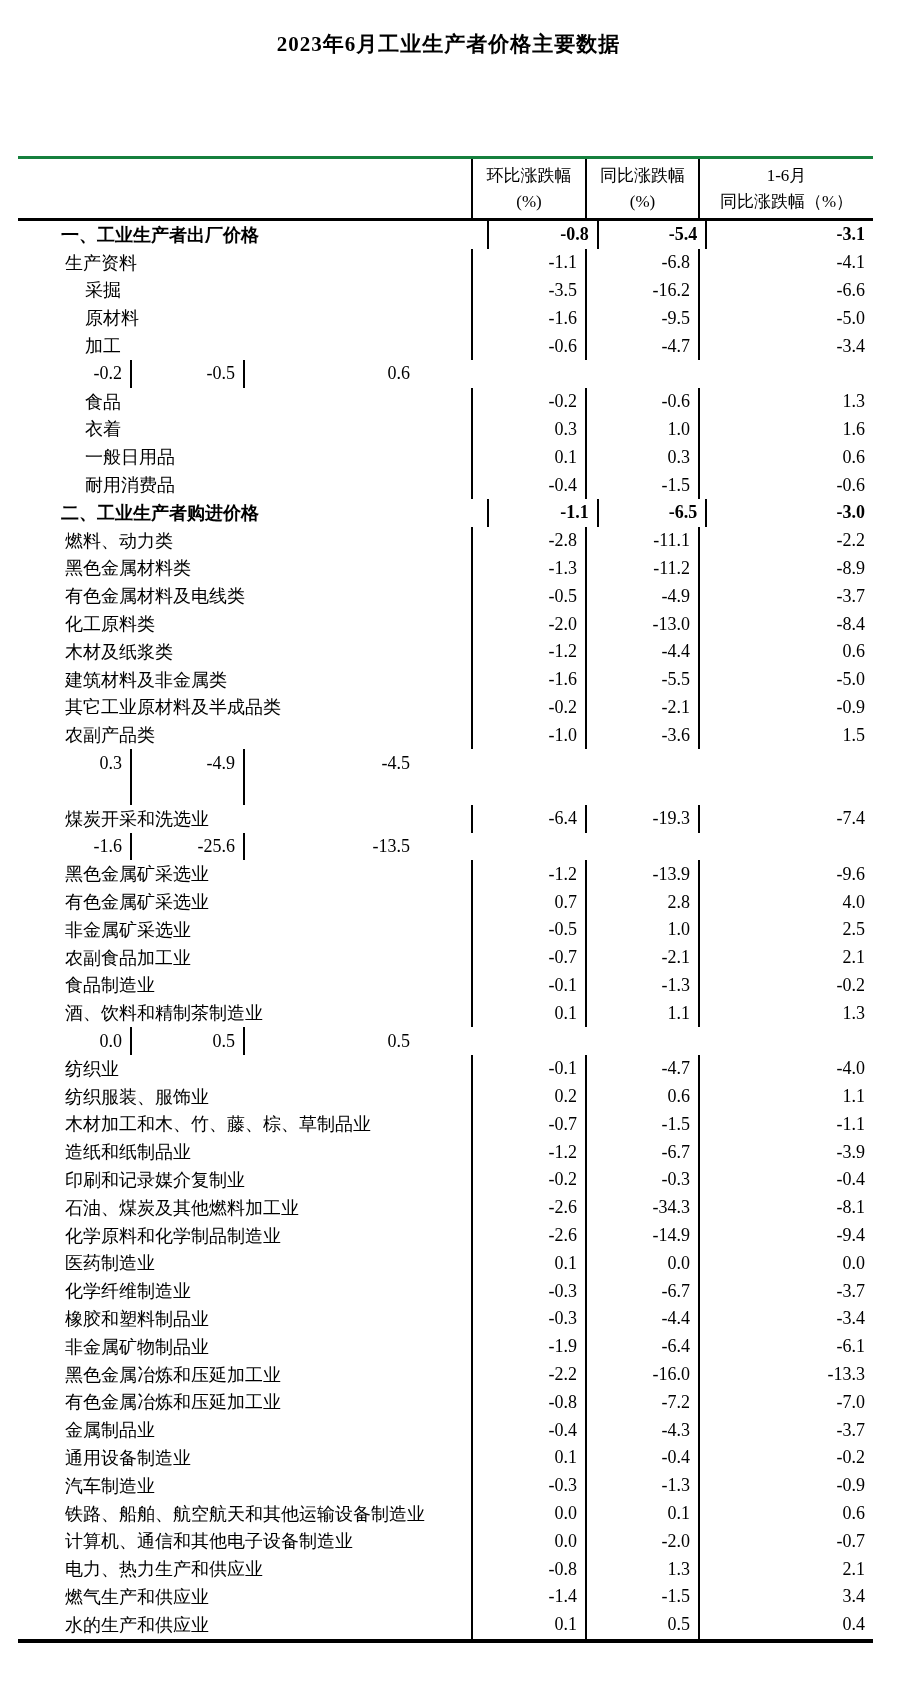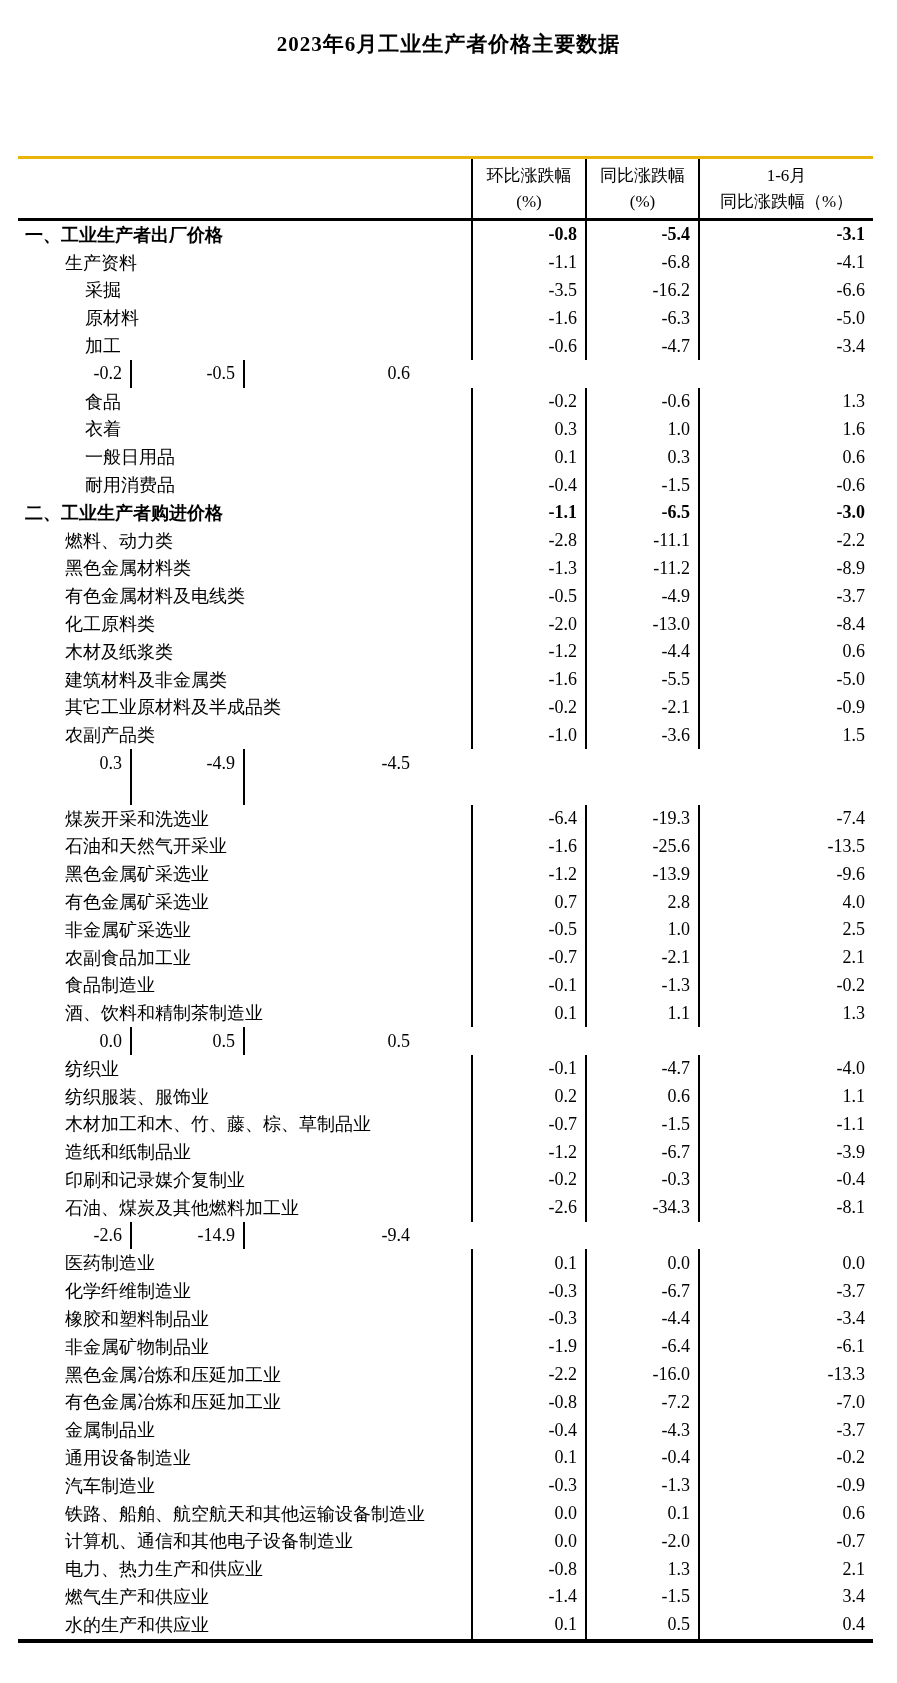--- a/index.html
+++ b/index.html
@@ -9,21 +9,21 @@
     color:#000000;
   }
   .page{position:relative;width:897px;height:1683px;background:#ffffff;overflow:hidden;}
   .title{
     position:absolute;top:30px;left:0;width:100%;
     margin:0;text-align:center;
     font-size:21px;font-weight:bold;letter-spacing:1px;
   }
   .table{
     position:absolute;left:18px;top:156px;width:855px;
-    border-top:3px solid #eab308;border-bottom:4px solid #000;
+    border-top:3px solid #15803d;border-bottom:4px solid #000;
     box-sizing:border-box;
   }
   .thead{display:flex;height:59px;border-bottom:3px solid #000;}
   .thead .cell{
     font-size:17px;line-height:26px;
     display:flex;flex-direction:column;justify-content:center;align-items:center;
     text-align:center;
   }
   .tbody{}
   .row{display:flex;height:27.8px;}
@@ -31,21 +31,21 @@
   .label-col{
     width:455px;border-right:2px solid #000;
     display:flex;align-items:center;
   }
   .col1{width:114px;border-right:2px solid #000;}
   .col2{width:113px;border-right:2px solid #000;}
   .col3{width:173px;}
   .row .cell{font-size:18px;display:flex;align-items:center;}
   .row .num{justify-content:flex-end;padding-right:8px;}
   .row .label-col{padding-left:47px;}
-  .row.indent-0 .label-col{padding-left:7px;}
+  .row.indent-0 .label-col{padding-left:7px;margin-left:36px;}
   .row.indent-2 .label-col{padding-left:67px;}
   .row.bold .cell{font-weight:bold;}
   .thead .label-col{border-right:2px solid #000;}
 </style>
 </head>
 <body>
 
 <div class="page">
   <h1 class="title">2023年6月工业生产者价格主要数据</h1>
 
@@ -83,21 +83,21 @@
   <div class="row indent-2">
     <div class="cell label-col">采掘</div>
     <div class="cell num col1">-3.5</div>
     <div class="cell num col2">-16.2</div>
     <div class="cell num col3">-6.6</div>
   </div>
 
   <div class="row indent-2">
     <div class="cell label-col">原材料</div>
     <div class="cell num col1">-1.6</div>
-    <div class="cell num col2">-6.3</div>
+    <div class="cell num col2">-9.5</div>
     <div class="cell num col3">-5.0</div>
   </div>
 
   <div class="row indent-2">
     <div class="cell label-col">加工</div>
     <div class="cell num col1">-0.6</div>
     <div class="cell num col2">-4.7</div>
     <div class="cell num col3">-3.4</div>
   </div>
 
@@ -211,21 +211,20 @@
   </div>
 
   <div class="row indent-1">
     <div class="cell label-col">煤炭开采和洗选业</div>
     <div class="cell num col1">-6.4</div>
     <div class="cell num col2">-19.3</div>
     <div class="cell num col3">-7.4</div>
   </div>
 
   <div class="row indent-1">
-    <div class="cell label-col">石油和天然气开采业</div>
     <div class="cell num col1">-1.6</div>
     <div class="cell num col2">-25.6</div>
     <div class="cell num col3">-13.5</div>
   </div>
 
   <div class="row indent-1">
     <div class="cell label-col">黑色金属矿采选业</div>
     <div class="cell num col1">-1.2</div>
     <div class="cell num col2">-13.9</div>
     <div class="cell num col3">-9.6</div>
@@ -308,20 +307,21 @@
   </div>
 
   <div class="row indent-1">
     <div class="cell label-col">石油、煤炭及其他燃料加工业</div>
     <div class="cell num col1">-2.6</div>
     <div class="cell num col2">-34.3</div>
     <div class="cell num col3">-8.1</div>
   </div>
 
   <div class="row indent-1">
+    <div class="cell label-col">化学原料和化学制品制造业</div>
     <div class="cell num col1">-2.6</div>
     <div class="cell num col2">-14.9</div>
     <div class="cell num col3">-9.4</div>
   </div>
 
   <div class="row indent-1">
     <div class="cell label-col">医药制造业</div>
     <div class="cell num col1">0.1</div>
     <div class="cell num col2">0.0</div>
     <div class="cell num col3">0.0</div>

